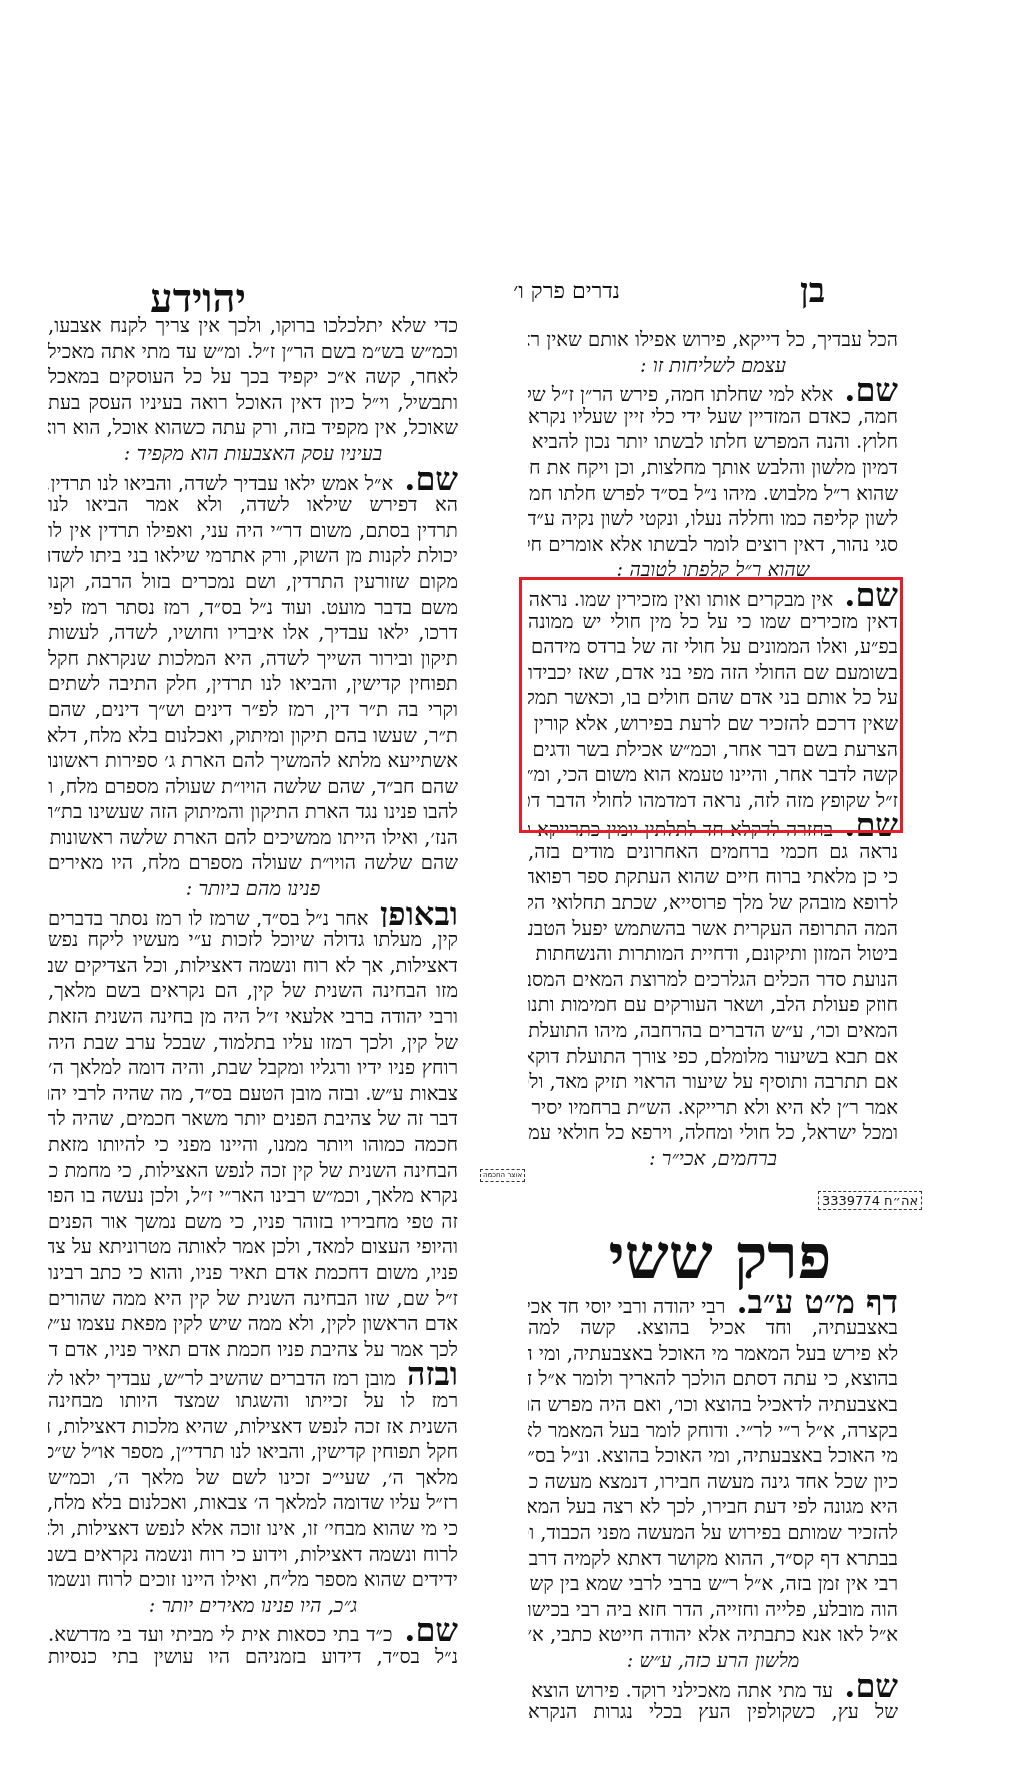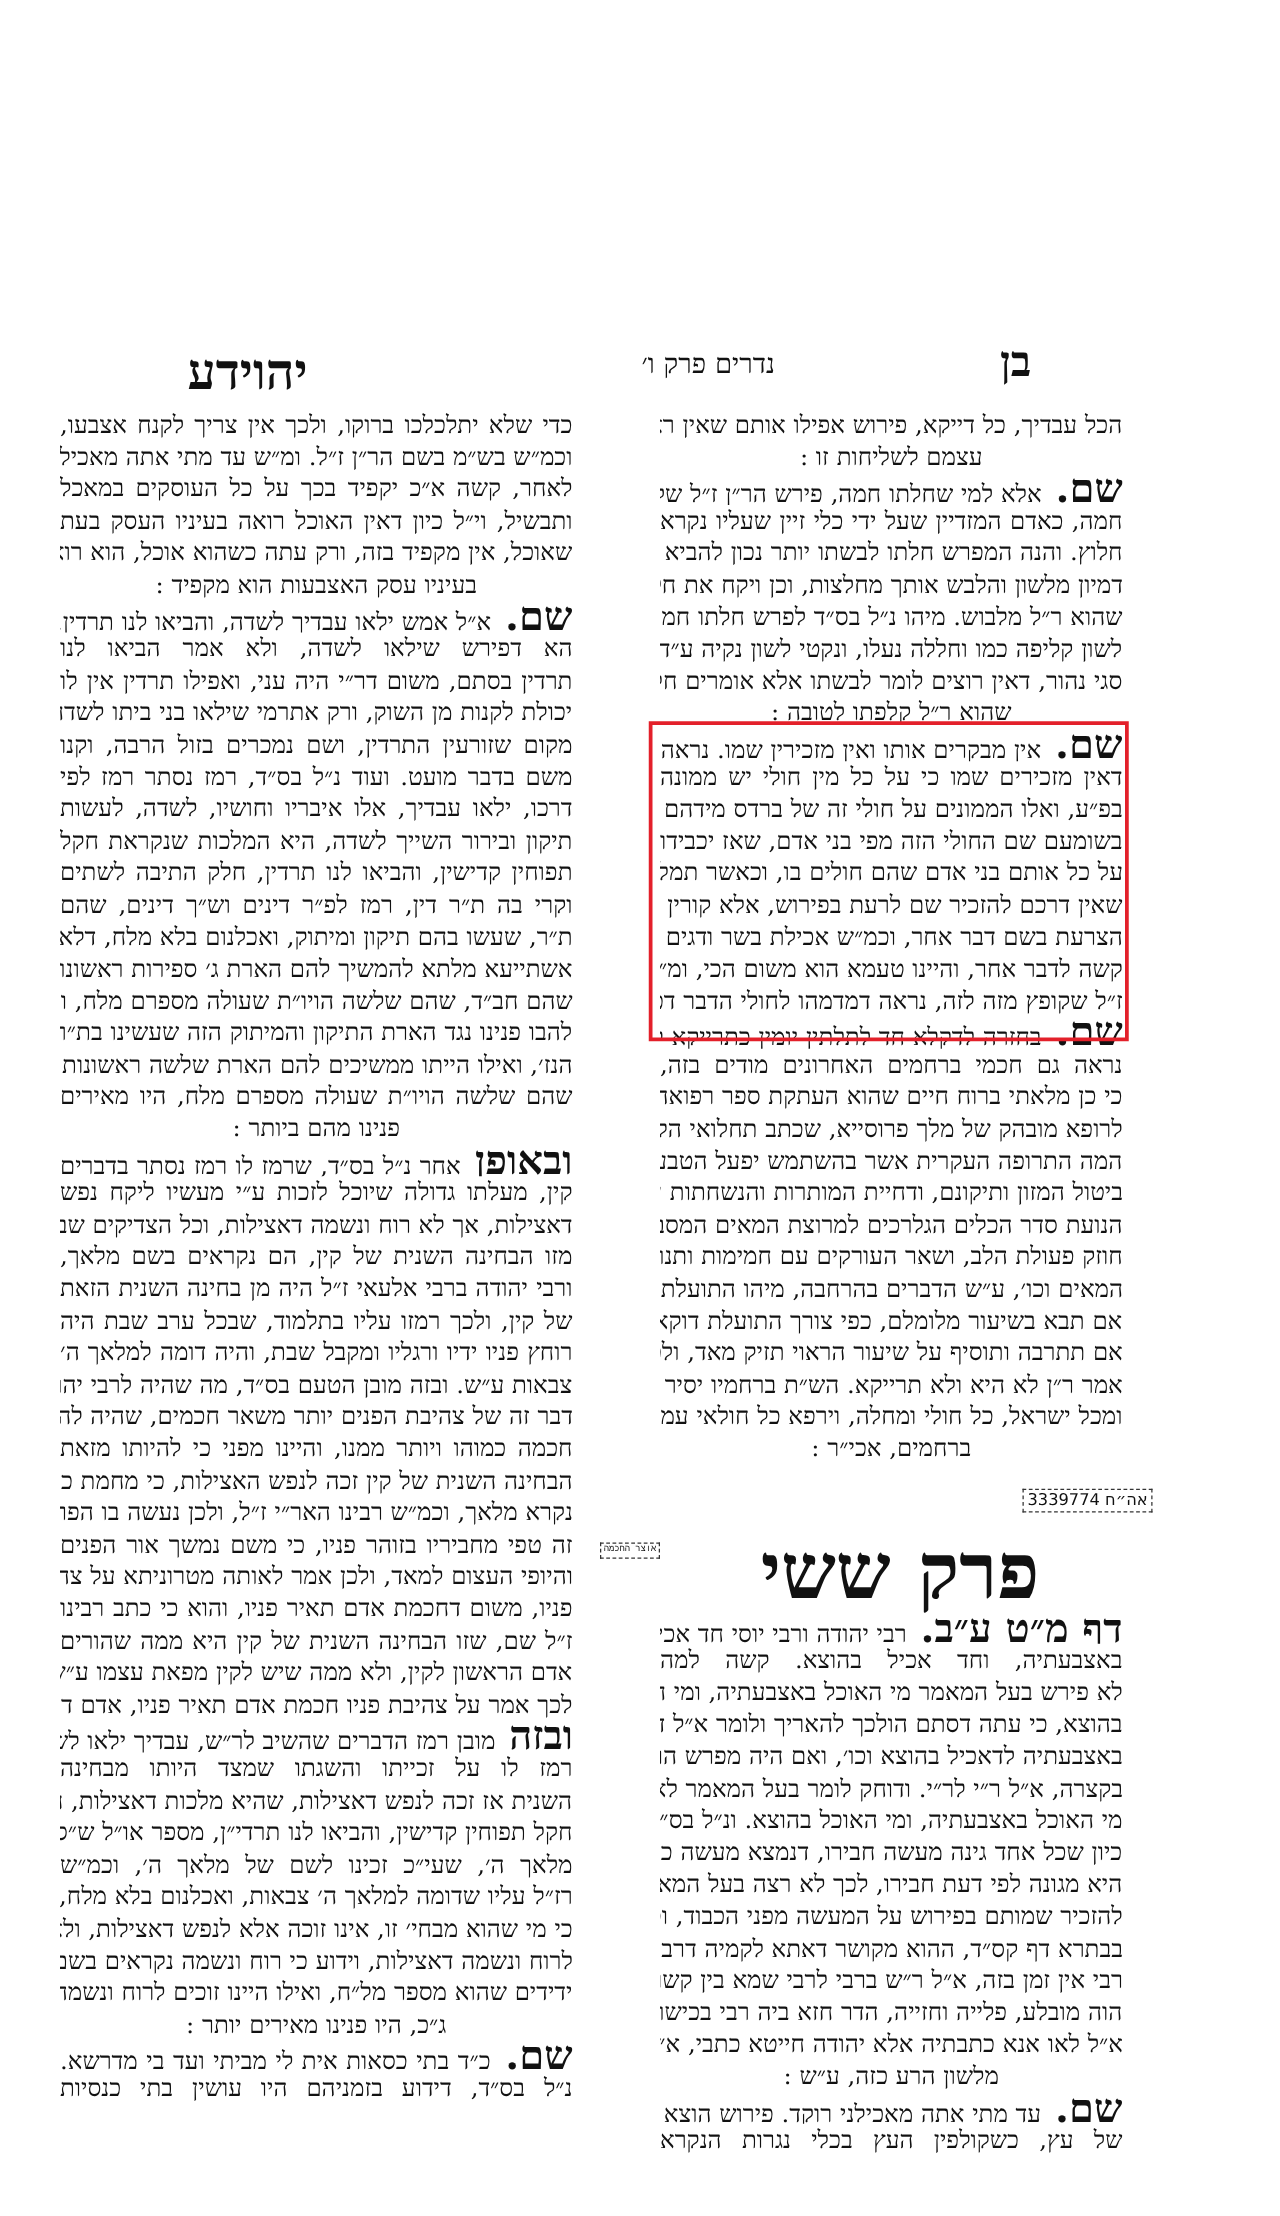--- a/index.html
+++ b/index.html
@@ -6,38 +6,38 @@
   body { width: 1024px; height: 1773px; position: relative; overflow: hidden;
          font-family: "DejaVu Serif", serif; color: #111; }
   .page { position: absolute; left: 0; top: 0; width: 1024px; height: 1773px; }
   .running-head { position: absolute; top: 270px; left: 0; width: 1024px; height: 40px; }
   .rh-right { position: absolute; left: 800px; top: 0; font-size: 34px; font-weight: bold; direction: rtl; }
   .rh-center { position: absolute; left: 420px; width: 200px; text-align: right; top: 8px; font-size: 22px; direction: rtl; }
   .rh-left { position: absolute; left: 150px; top: 4px; font-size: 40px; font-weight: bold; direction: rtl; }
 
   .col { position: absolute; direction: rtl; text-align: justify; font-size: 19.5px; line-height: 25.6px; }
   .col-right { left: 528px; width: 370px; top: 327px; }
-  .col-left { left: 48px; width: 410px; top: 327px; }
+  .col-left { left: 48px; width: 410px; top: 313px; }
 
   .para { margin: 0; }
   .line { display: block; white-space: nowrap; overflow: hidden; text-align: justify; text-align-last: justify; height: 25.6px; }
-  .line.center { text-align: right; text-align-last: center; }
+  .line.center { text-align: right; text-align-last: center; font-style: italic; }
   .dh { font-weight: bold; font-size: 32px; line-height: 25px; }
 
   .highlight-box { position: absolute; left: 519px; top: 577px; width: 384px; height: 256px;
                    border: 3px solid #e3202a; box-sizing: border-box; pointer-events: none; }
 
   .chapter-title { position: absolute; left: 560px; top: 1222px; width: 320px; text-align: center;
                    direction: rtl; font-size: 62px; font-weight: bold; line-height: 70px; }
   .daf-heading { font-weight: bold; font-size: 32px; }
 
   .stamp { position: absolute; font-family: "DejaVu Sans", sans-serif; border: 1px dashed #333;
            background: #fff; direction: rtl; }
   .stamp-id { left: 818px; top: 1191px; font-size: 13px; padding: 0 3px; height: 17px; line-height: 17px; }
-  .stamp-otzar { left: 480px; top: 1234px; font-size: 7px; padding: 0 2px; height: 11px; line-height: 11px; font-family: Liberation Mono, monospace; }
+  .stamp-otzar { left: 480px; top: 1169px; font-size: 7px; padding: 0 2px; height: 11px; line-height: 11px; }
 </style>
 </head>
 <body>
 
 <div class="page">
 
   <div class="running-head">
     <span class="rh-right">בן</span>
     <span class="rh-center">נדרים פרק ו׳</span>
     <span class="rh-left">יהוידע</span>

